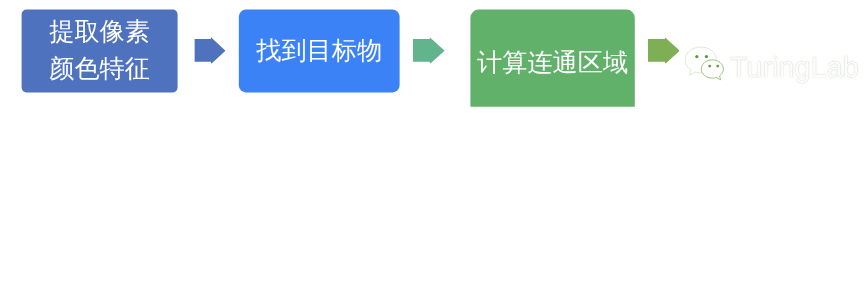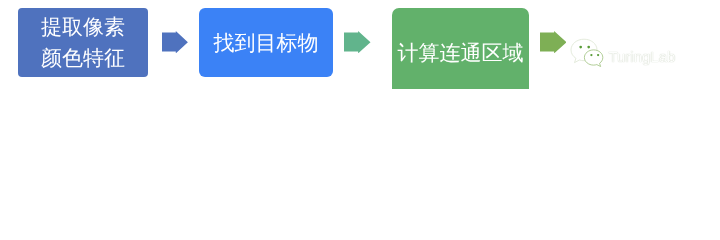--- a/index.html
+++ b/index.html
@@ -18,21 +18,21 @@
   .step-label {
     display:block; font-size:21px; line-height:31px; white-space:pre-line;
     font-weight:400; letter-spacing:0;
   }
 
   .arrow { position:absolute; display:block; }
 
   .watermark { position:absolute; }
   .wm-logo { position:absolute; left:0; top:0; }
   .wm-text {
-    position:absolute; white-space:nowrap; font-size:15px; line-height:18.2px;
+    position:absolute; white-space:nowrap; font-size:24px; line-height:18.2px;
     color:rgba(255,255,255,0.97);
     text-shadow:0 0 1px rgba(80,110,50,0.45);
   }
 </style>
 </head>
 <body style="background: rgb(255, 255, 255);">
 
 <div id="canvas" style="background: rgb(255, 255, 255);">
 
   <div class="step-box" id="box0" style="left: 18px; top: 8px; width: 130px; height: 68.5px; background: rgb(79, 114, 190); border-radius: 4px; color: rgb(255, 255, 255);">

